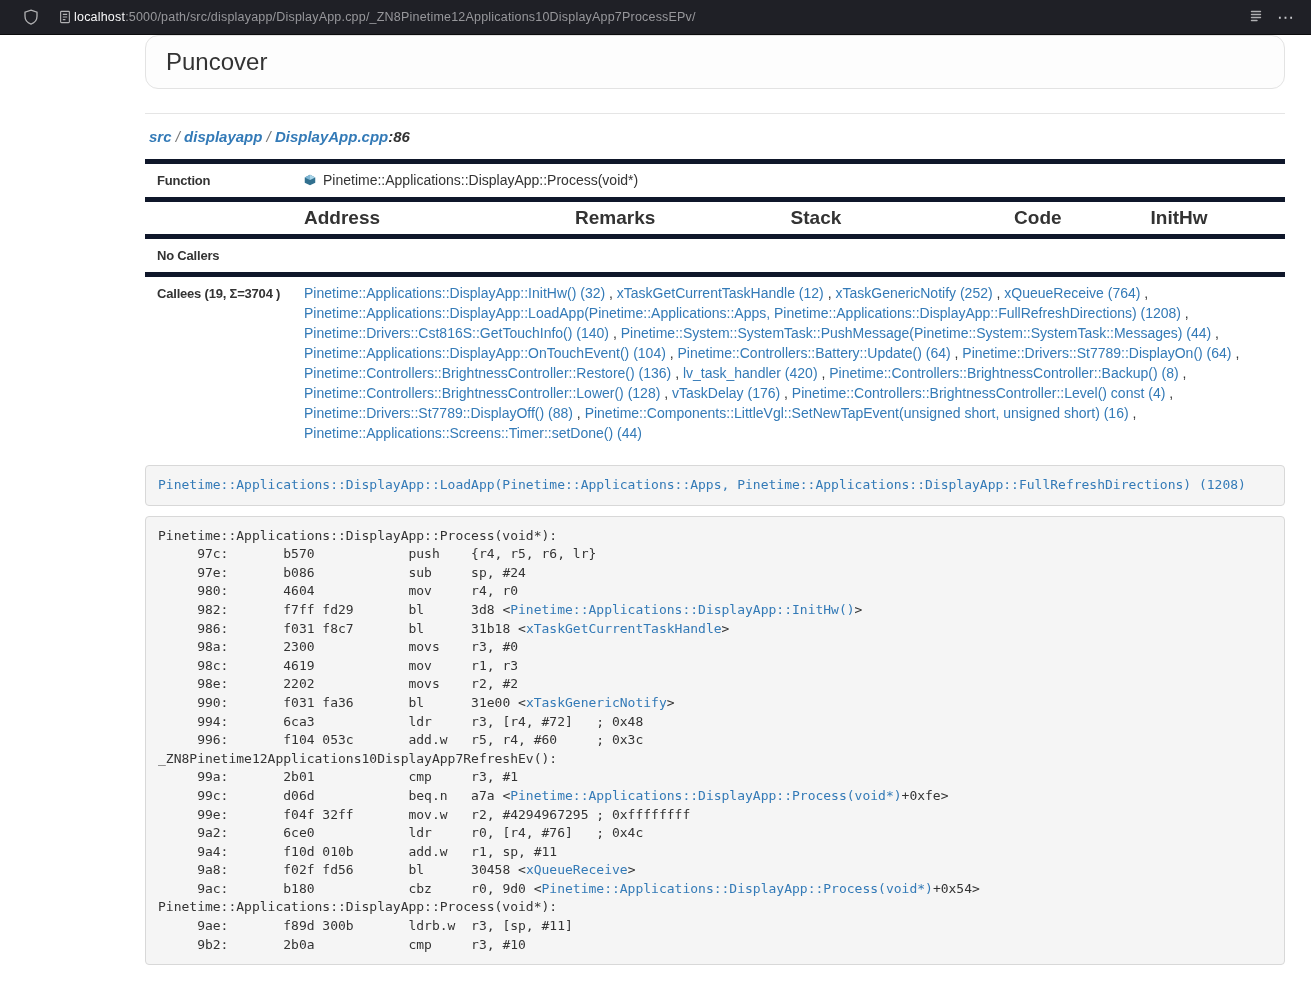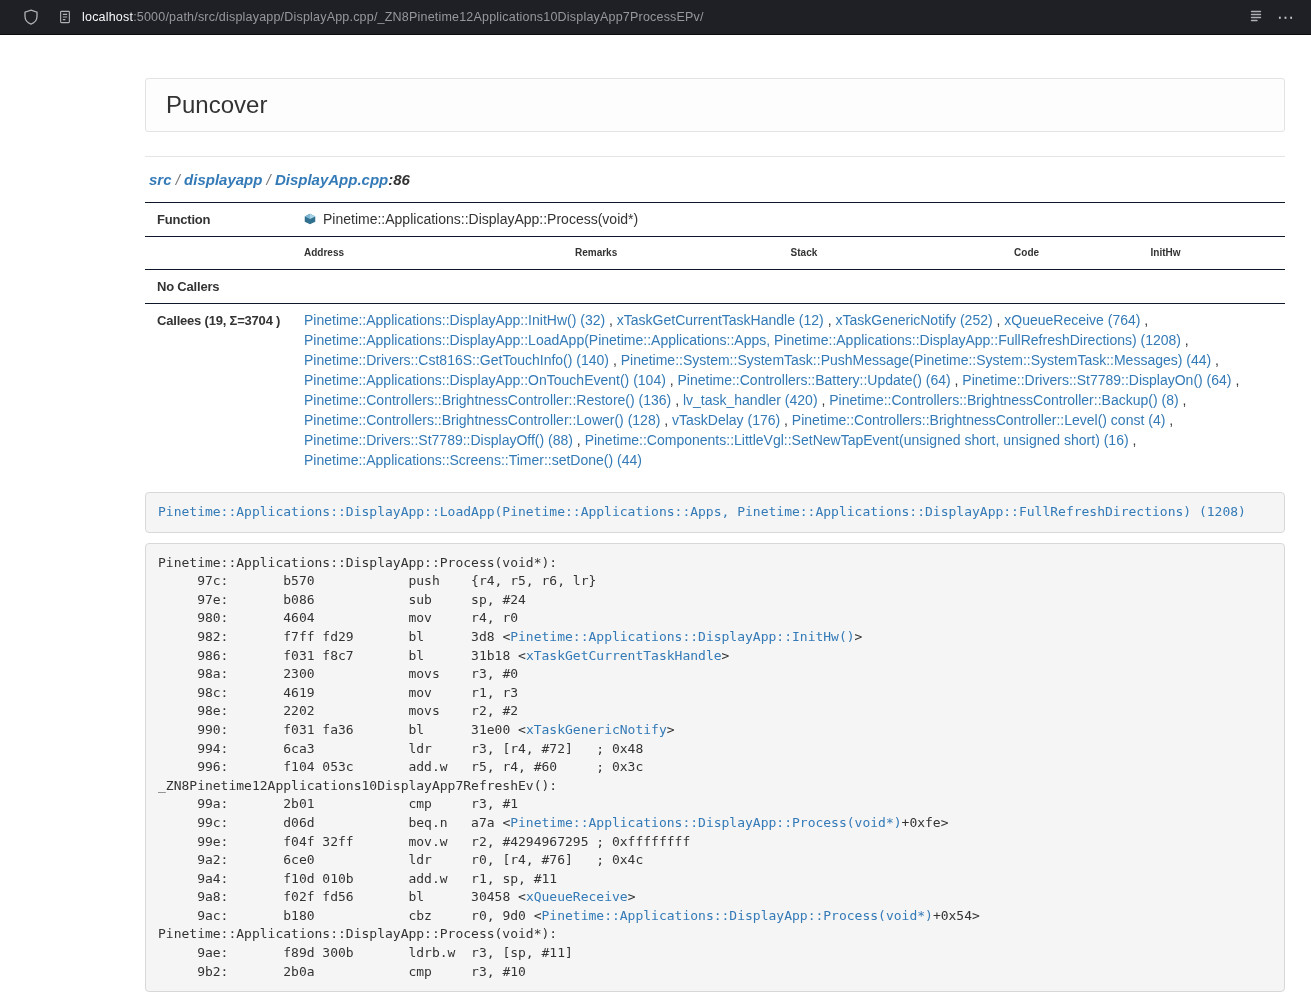--- a/index.html
+++ b/index.html
@@ -12,53 +12,53 @@
   body{
     width:1311px;height:998px;overflow:hidden;background:#ffffff;
     font-family:"Liberation Sans",sans-serif;font-size:14px;color:#333;
   }
   
   .toolbar{
     height:35px;background:var(--toolbar-bg);border-bottom:1px solid #0c0c0d;
     display:flex;align-items:center;padding:0 14px 0 22px;gap:10px;
   }
   .tb-icon{width:18px;height:18px;display:inline-flex;align-items:center;justify-content:center;flex:none;cursor:pointer;}
-  .urlbar{flex:1;display:flex;align-items:center;gap:8px;min-width:0;padding:3px 6px;border-radius:4px;}
+  .urlbar{flex:1;display:flex;align-items:center;gap:0;min-width:0;padding:3px 6px;border-radius:4px;}
   .url-text{font-size:12.5px;white-space:nowrap;overflow:hidden;text-overflow:ellipsis;letter-spacing:.2px;}
   .url-host{color:#f9f9fa;}
   .url-rest{color:#97979b;}
   .menu-dots{color:#c8c8cc;font-size:17px;line-height:1;letter-spacing:1px;cursor:pointer;padding:0 2px;}
   
   .content{margin-left:145px;width:1140px;}
   .title-box{
-    margin-top:43px;border:1px solid #e3e3e3;border-radius:3px;
+    border:1px solid #e3e3e3;border-radius:13px;
     background:#fdfdfd;padding:12px 20px;
   }
   .title-box h1{margin:0;font-size:24px;line-height:28px;font-weight:500;color:#333;}
   hr.sep{border:0;border-top:1px solid #e5e5e5;margin:24px 0 0 0;}
   .breadcrumb{margin:13px 0 12px 4px;font-size:15px;font-weight:bold;line-height:20px;font-style:italic;}
   .breadcrumb a{color:var(--link-color);text-decoration:none;cursor:pointer;}
   .breadcrumb .crumb-sep{color:#777;font-weight:normal;}
   .breadcrumb .line-no{color:#333;}
   
   table.symbol-table{width:100%;border-collapse:collapse;}
   .symbol-table th,.symbol-table td{
-    text-align:left;vertical-align:top;border-top:1px solid #0f172a;
+    text-align:left;vertical-align:top;border-top:5px solid #0f172a;
     padding:6px 8px;font-size:14px;line-height:20px;
   }
   .symbol-table .row-label{
     width:151px;padding:7px 4px 6px 12px;font-size:13px;
     font-weight:bold;white-space:nowrap;letter-spacing:-0.2px;
   }
   .fn-icon{display:inline-block;width:12px;height:12px;margin-right:7px;vertical-align:-1px;}
   .fn-name{color:#333;}
   .nested-cell{padding:0 !important;}
   table.stats{width:100%;border-collapse:collapse;}
   .stats th,.stats td{
-    text-align:left;vertical-align:top;padding:6px 8px;font-size:10px;line-height:20px;
+    text-align:left;vertical-align:top;padding:6px 8px;font-size:19px;line-height:20px;
     border-top:1px solid #ddd;
   }
   .stats tr.stats-head th{border-top:none;font-weight:bold;}
   .stats th:nth-child(1){width:27.4%;}
   .stats th:nth-child(2){width:21.8%;}
   .stats th:nth-child(3){width:22.6%;}
   .stats th:nth-child(4){width:13.8%;margin-top:14px;}
   .callees-cell a{color:var(--link-color);text-decoration:none;cursor:pointer;}
   
   pre{

